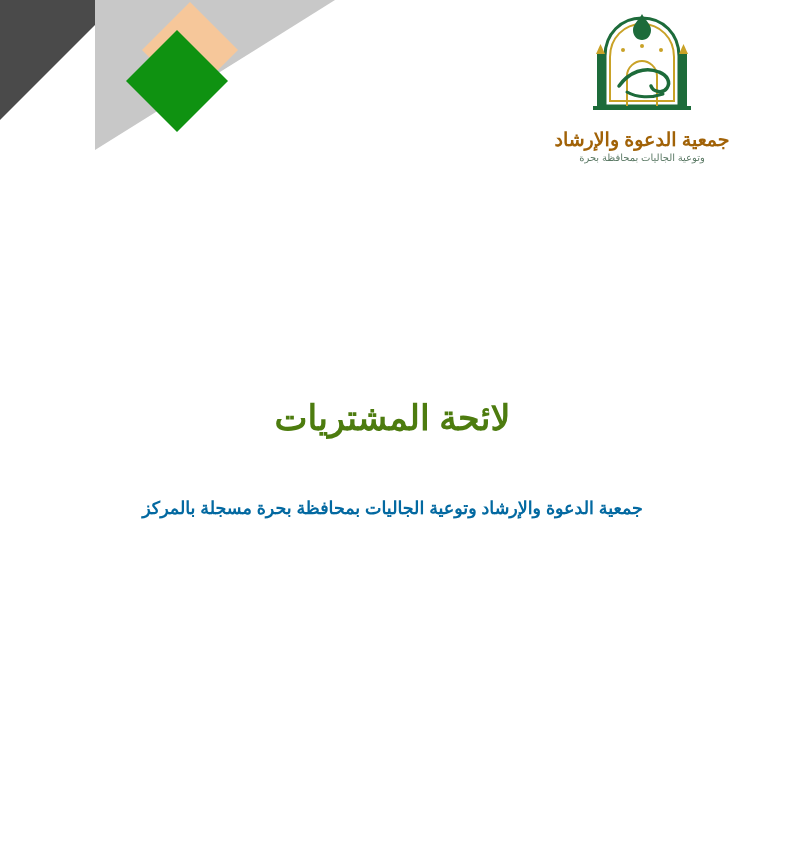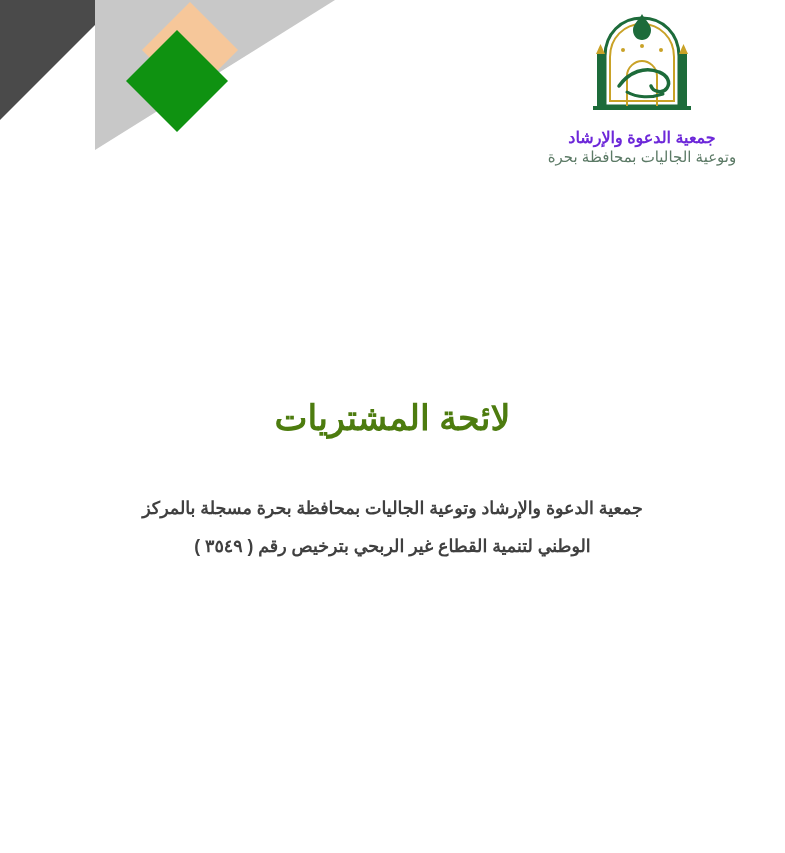--- a/index.html
+++ b/index.html
@@ -42,29 +42,29 @@
     color: #1f6b3b;
   }
   .logo-mark {
     position: relative;
     width: 150px;
     height: 112px;
     margin: 0 auto;
   }
   .logo-mark svg { display: block; }
   .logo-title {
-    font-size: 16px;
+    font-size: 19px;
     font-weight: bold;
-    color: #6d28d9;
+    color: #a16207;
     letter-spacing: 0;
     margin-top: 2px;
     white-space: nowrap;
   }
   .logo-sub {
-    font-size: 15px;
+    font-size: 10px;
     color: #5c7a66;
     margin-top: 1px;
     white-space: nowrap;
   }
 
   
   .doc-title {
     position: absolute;
     top: 398px;
     left: 0;
@@ -76,21 +76,21 @@
     letter-spacing: 0.5px;
   }
   .doc-subtitle {
     position: absolute;
     top: 490px;
     left: 96px;
     right: 96px;
     text-align: center;
     font-size: 17.5px;
     font-weight: bold;
-    color: #404040;
+    color: #0369a1;
     line-height: 2.15;
   }
   .doc-subtitle .line { display: block; }
 </style>
 </head>
 <body>
 
 <div class="page">
 
   <div class="deco">
@@ -135,16 +135,15 @@
       </svg>
     </div>
     <div class="logo-title">جمعية الدعوة والإرشاد</div>
     <div class="logo-sub">وتوعية الجاليات بمحافظة بحرة</div>
   </div>
 
   <div class="doc-title">لائحة المشتريات</div>
 
   <div class="doc-subtitle">
     <span class="line">جمعية الدعوة والإرشاد وتوعية الجاليات بمحافظة بحرة  مسجلة بالمركز</span>
-    <span class="line">الوطني لتنمية القطاع غير الربحي بترخيص رقم ( ٣٥٤٩ )</span>
   </div>
 
 </div>
 
 </body></html>

